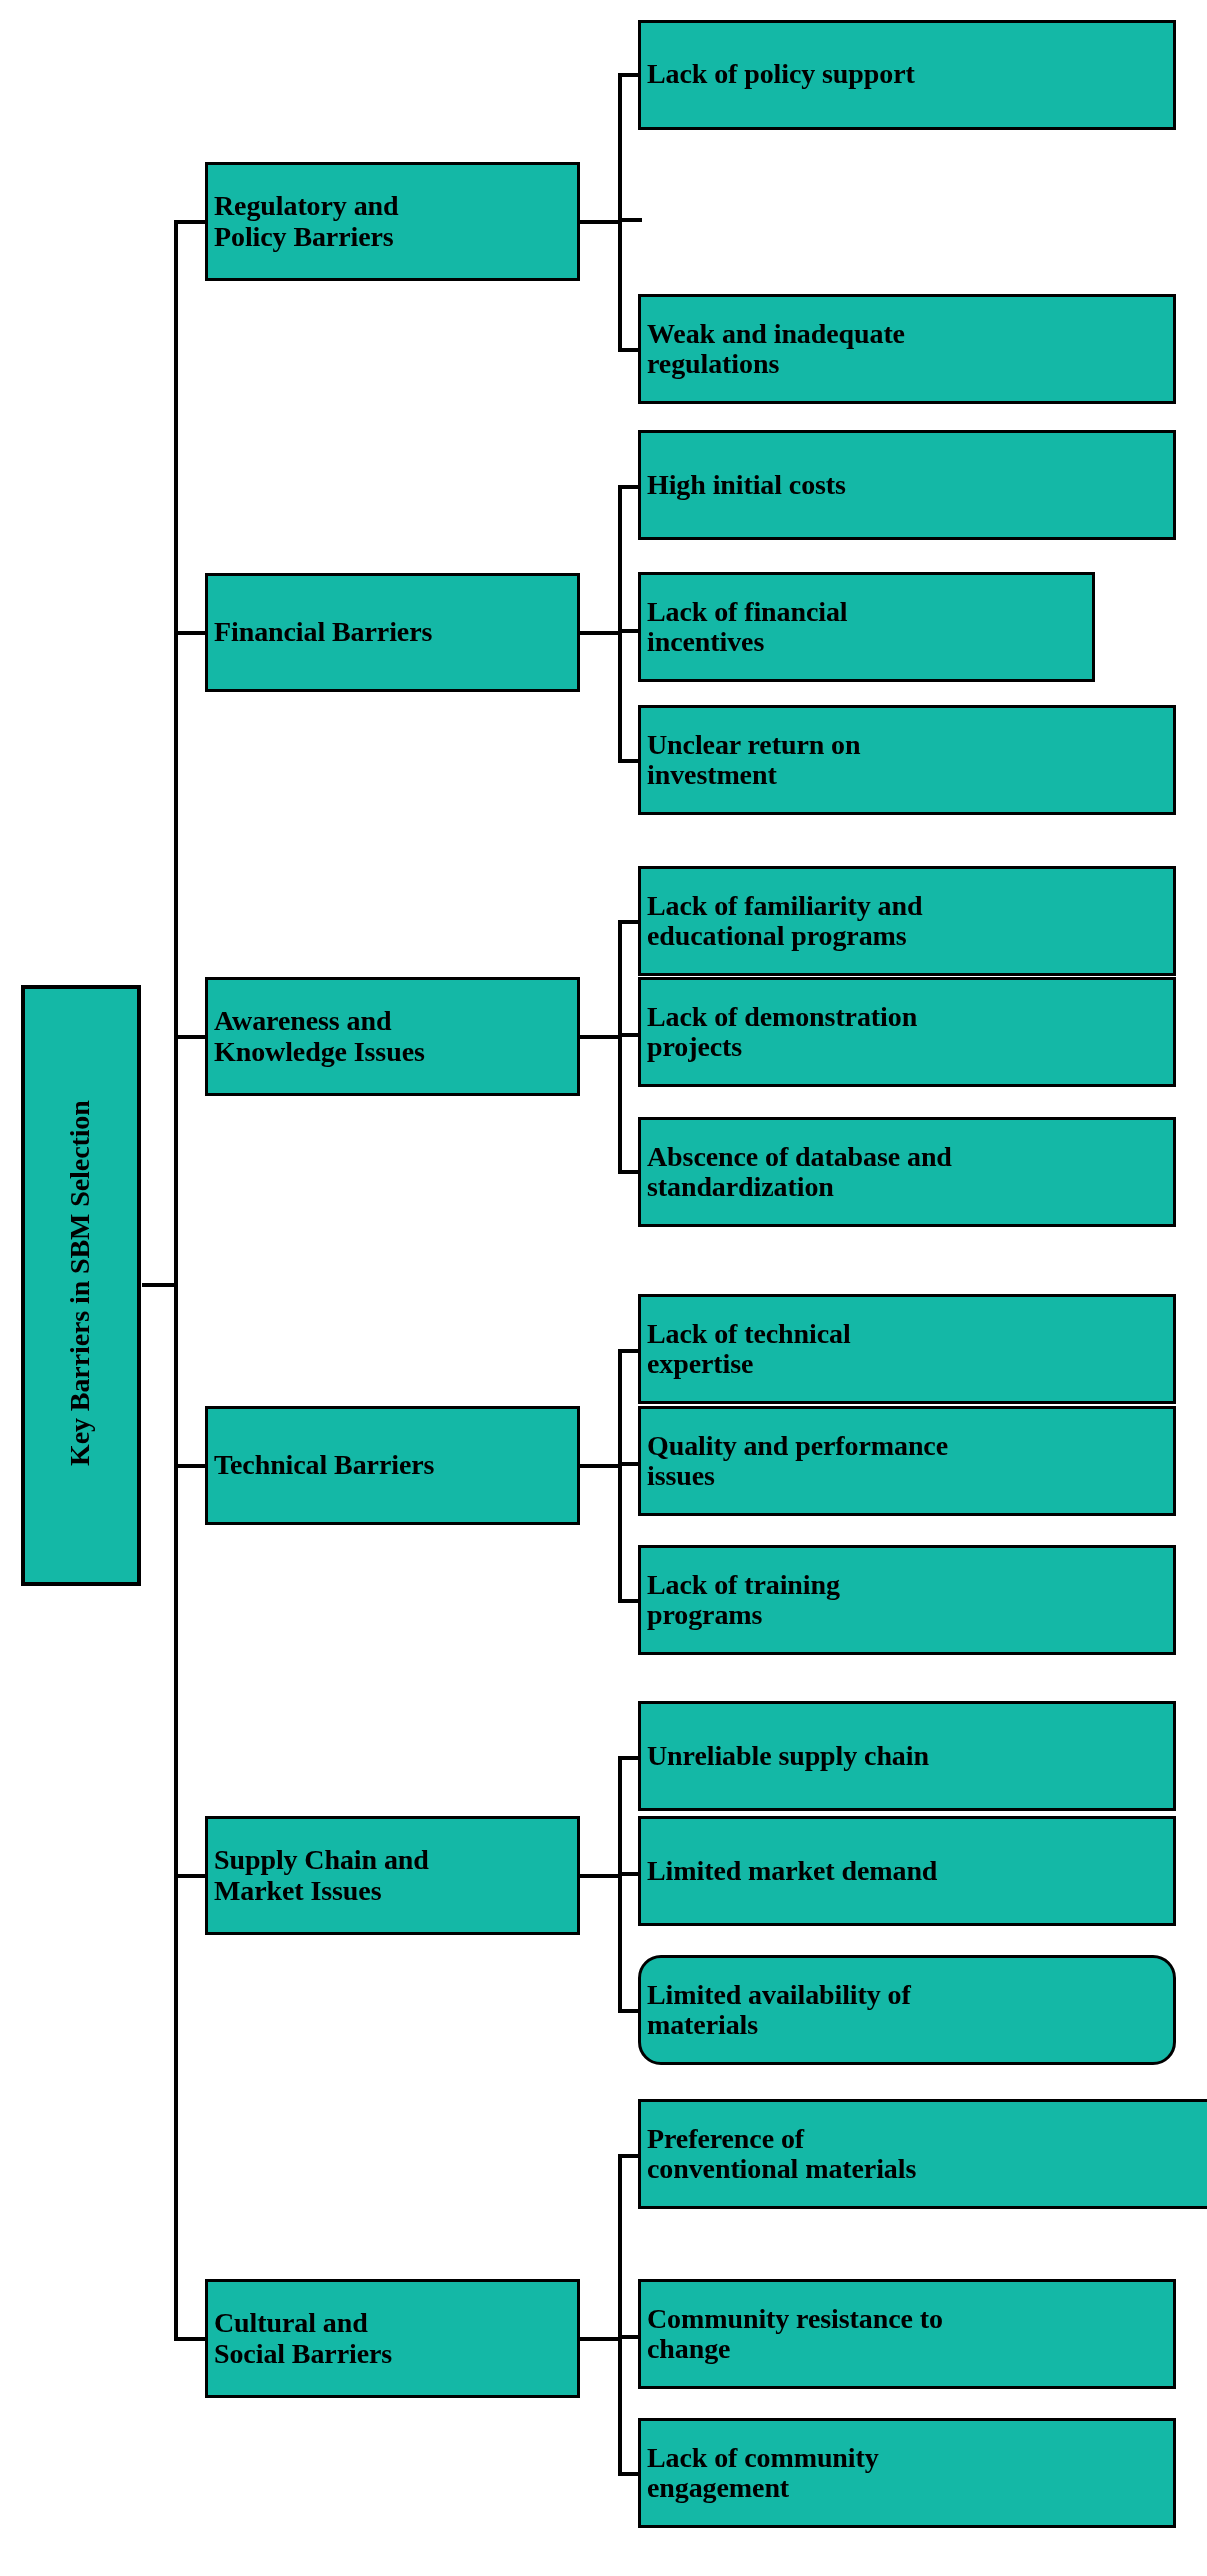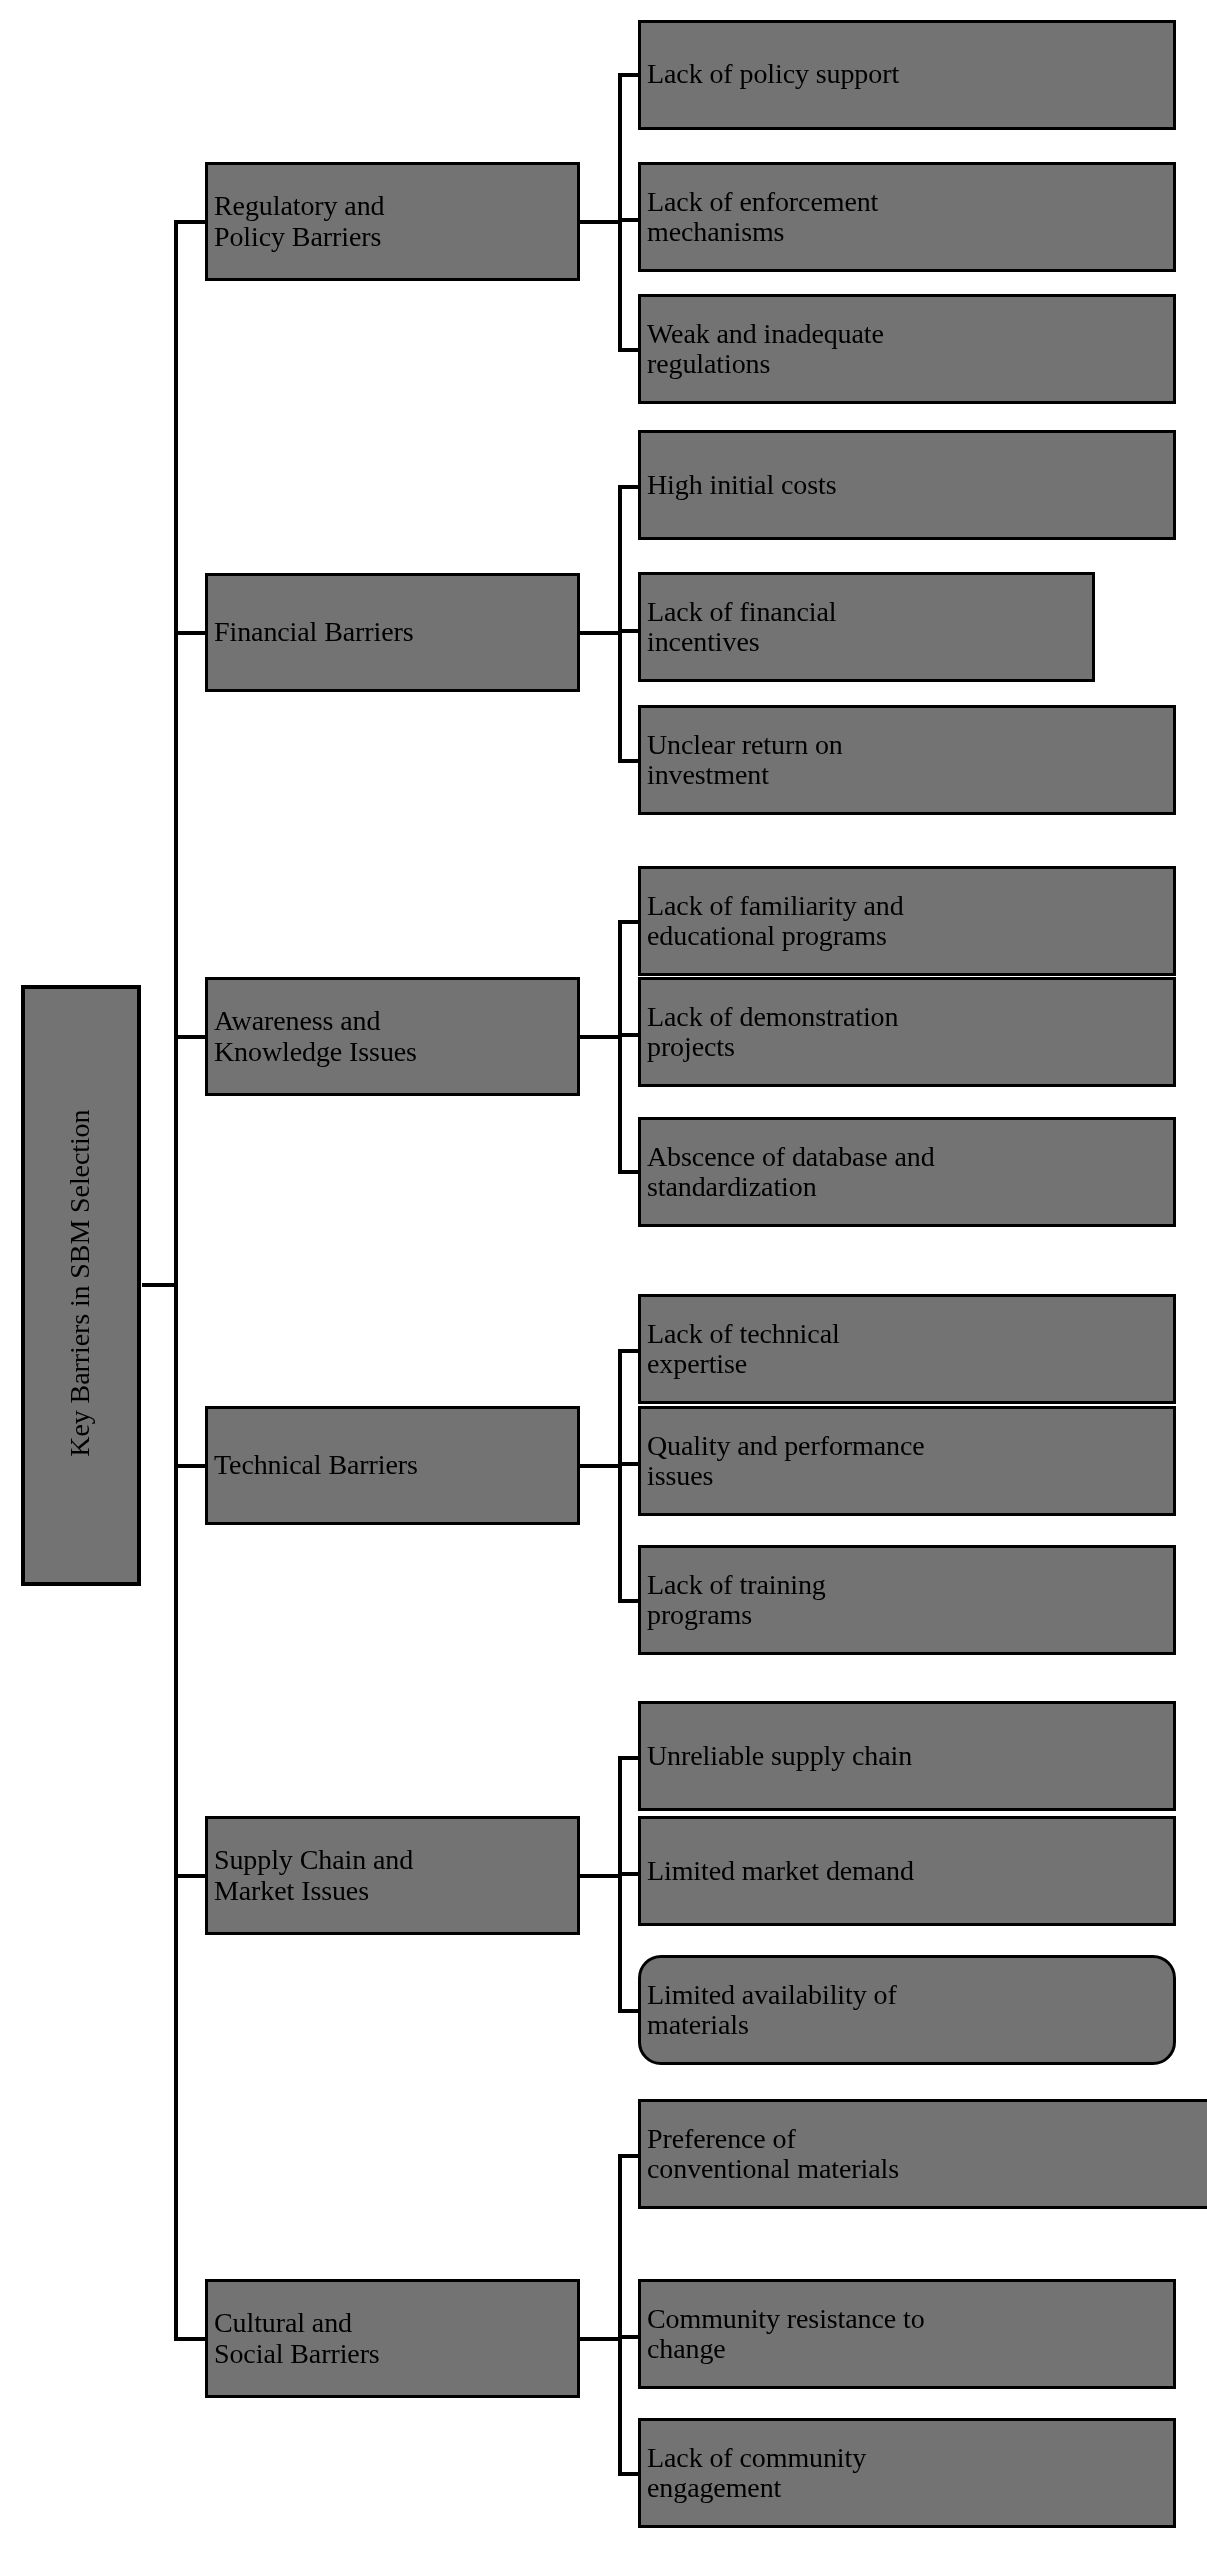--- a/index.html
+++ b/index.html
@@ -13,27 +13,28 @@
     height: 2576px;
     background: #ffffff;
     overflow: hidden;
     font-family: "Liberation Serif", "DejaVu Serif", serif;
   }
 
   
   .node {
     position: absolute;
     box-sizing: border-box;
-    background: #737373;
+    background: #14b8a6;
     border: 3.6px solid #000000;
     display: flex;
     flex-direction: column;
     justify-content: center;
     align-items: flex-start;
     overflow: visible;
+    font-weight: bold;
   }
   .node .txt {
     display: block;
     width: 100%;
     padding-left: 6px;
     padding-right: 3.6px;
     color: #000000;
     line-height: 1.08;
     white-space: pre-line;
     letter-spacing: -0.1px;
@@ -96,24 +97,20 @@
 
   <div class="line vline" style="left:618px; top:74px; height:275px;"></div>
 
   <div class="line hline" style="left:618px; top:73px; width:24px;"></div>
   <div class="line hline" style="left:618px; top:218px; width:24px;"></div>
   <div class="line hline" style="left:618px; top:348px; width:24px;"></div>
 
   <div class="node leaf" style="left:638px; top:19.6px; width:538px; height:110px;">
     <span class="txt">Lack of policy support</span>
   </div>
-  <div class="node leaf" style="left:638px; top:162px; width:538px; height:110px;">
-    <span class="txt">Lack of enforcement
-mechanisms</span>
-  </div>
   <div class="node leaf" style="left:638px; top:294px; width:538px; height:110px;">
     <span class="txt">Weak and inadequate
 regulations</span>
   </div>
 
   <div class="line hline" style="left:174px; top:631px; width:33px;"></div>
   <div class="node cat" style="left:205px; top:573px; width:375px; height:119px;">
     <span class="txt">Financial Barriers</span>
   </div>
   <div class="line hline" style="left:578px; top:631px; width:44px;"></div>

